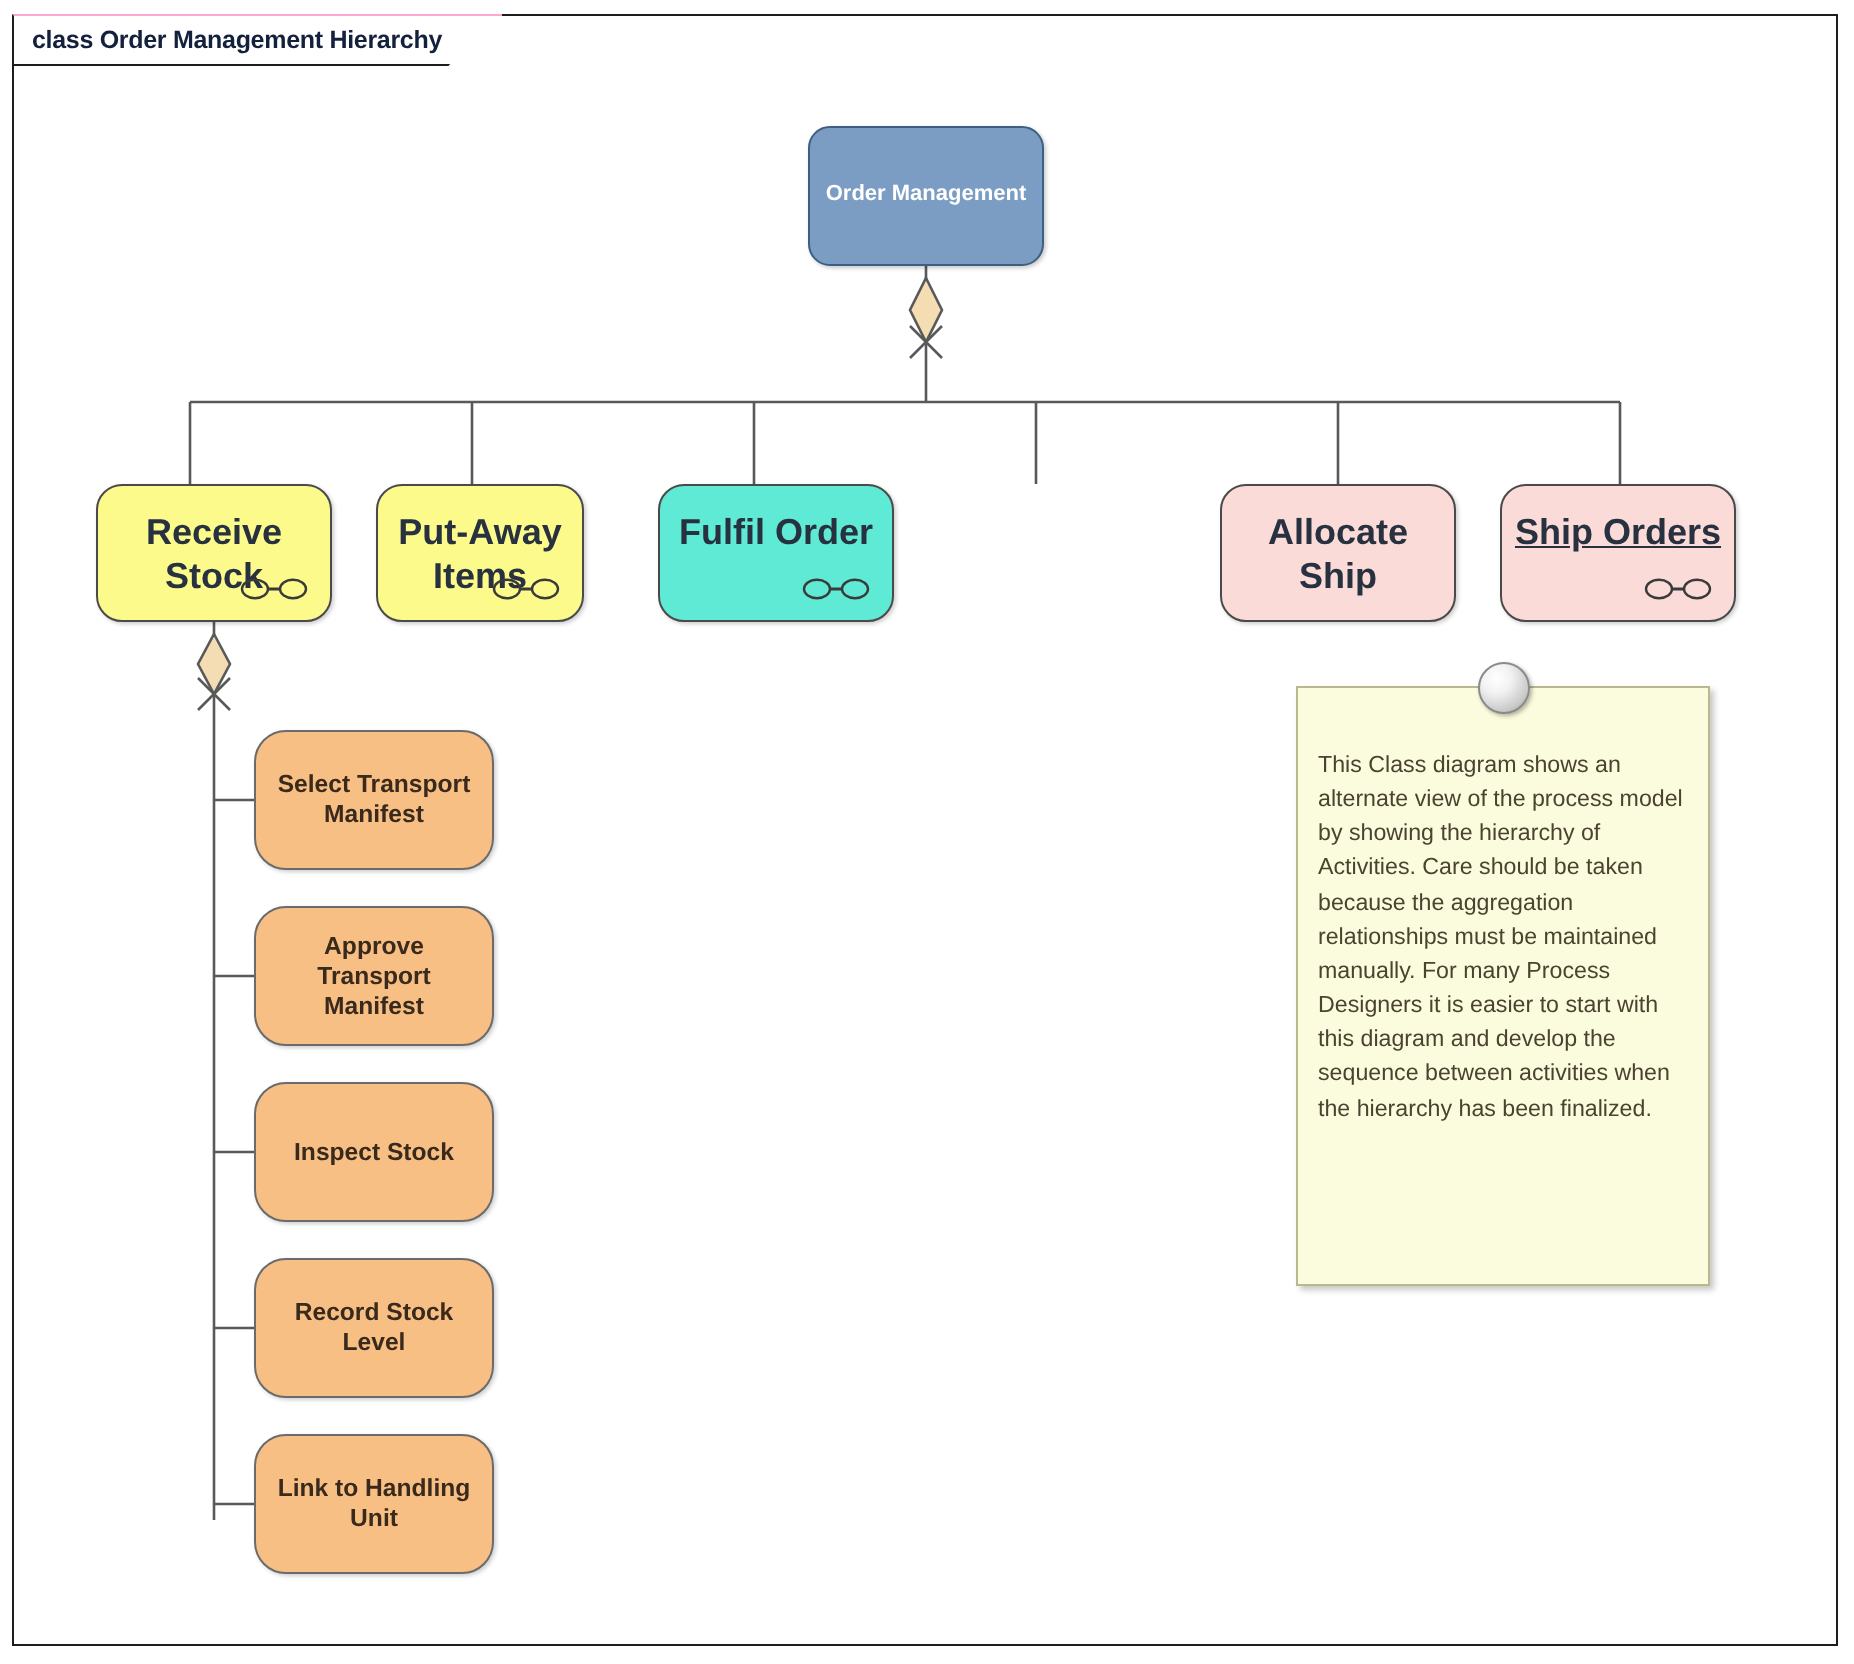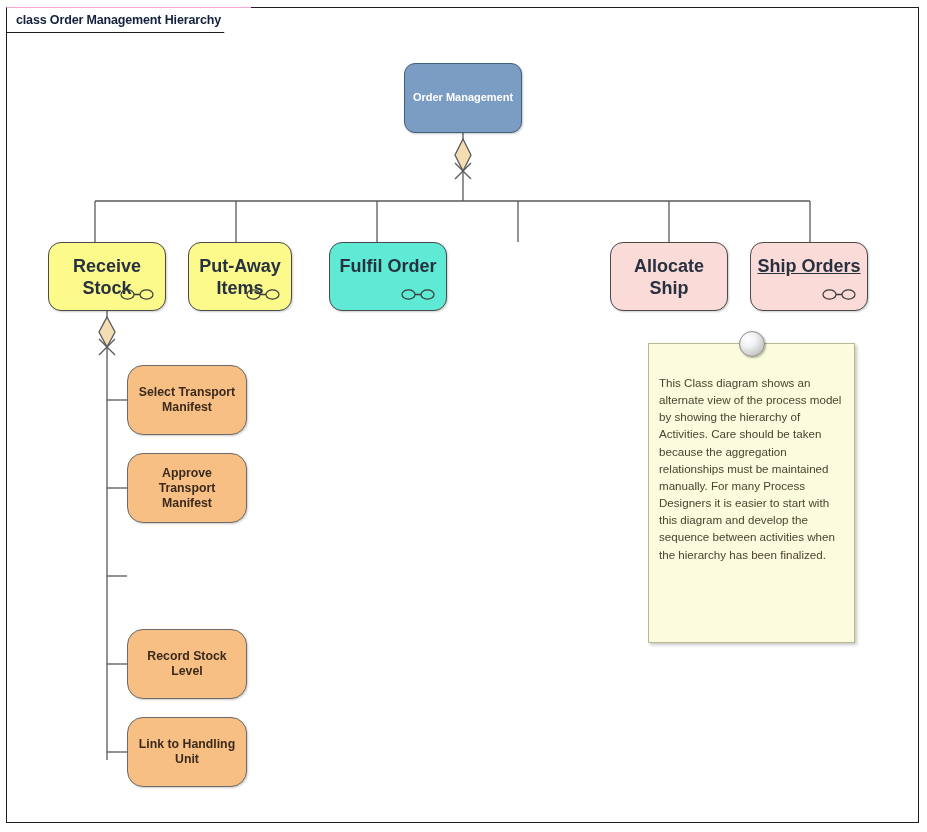--- a/index.html
+++ b/index.html
@@ -228,20 +228,23 @@
       <line x1="14" y1="6.5" x2="20" y2="6.5" stroke="#3a3a3a" stroke-width="1.6"></line>
     </svg>
   </div>
 
   <div class="node sub" style="left:127px;top:453px;width:120px;height:70px;">
     <span class="label">Approve Transport Manifest</span>
   </div>
   <div class="node sub" style="left:127px;top:365px;width:120px;height:70px;">
     <span class="label">Select Transport Manifest</span>
   </div>
+  <div class="node sub" style="left:127px;top:541px;width:120px;height:70px;">
+    <span class="label">Inspect Stock</span>
+  </div>
   <div class="node sub" style="left:127px;top:629px;width:120px;height:70px;">
     <span class="label">Record Stock Level</span>
   </div>
   <div class="node sub" style="left:127px;top:717px;width:120px;height:70px;">
     <span class="label">Link to Handling Unit</span>
   </div>
 
   <div class="note">
     <div class="note-pin"></div>
     <div class="note-text">This Class diagram shows an alternate view of the process model by showing the hierarchy of Activities. Care should be taken because the aggregation relationships must be maintained manually. For many Process Designers it is easier to start with this diagram and develop the sequence between activities when the hierarchy has been finalized.</div>

